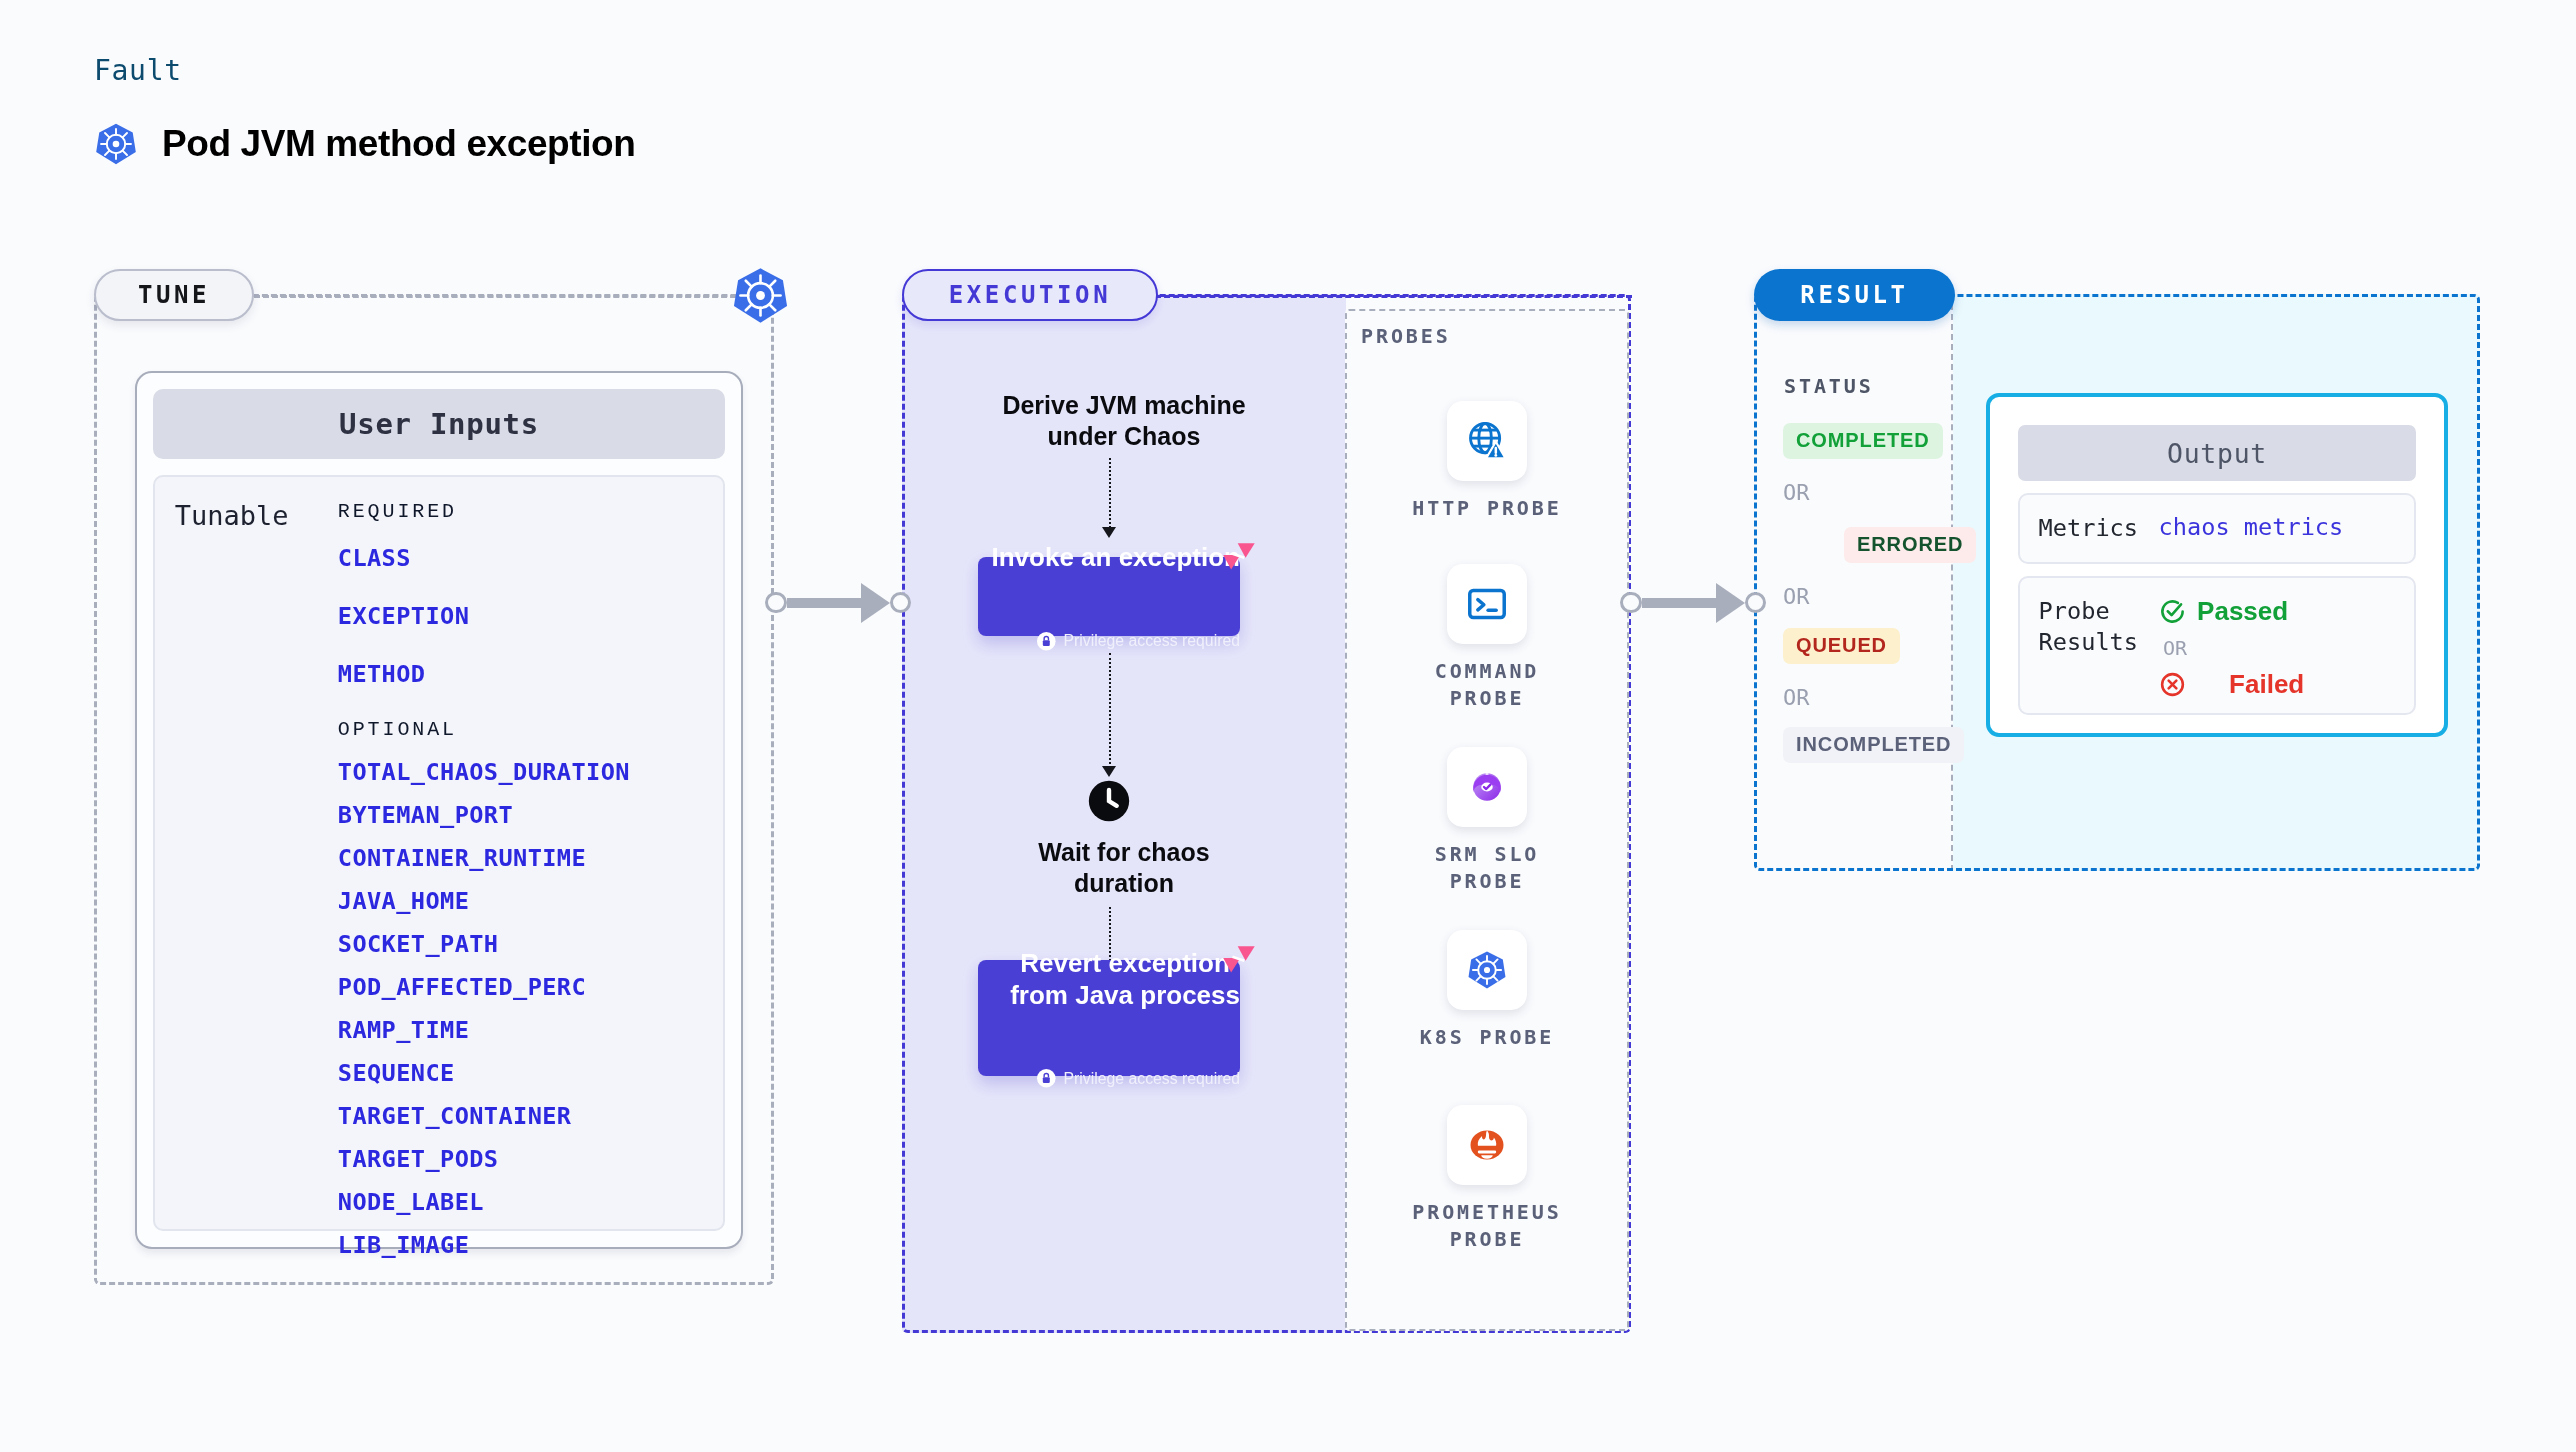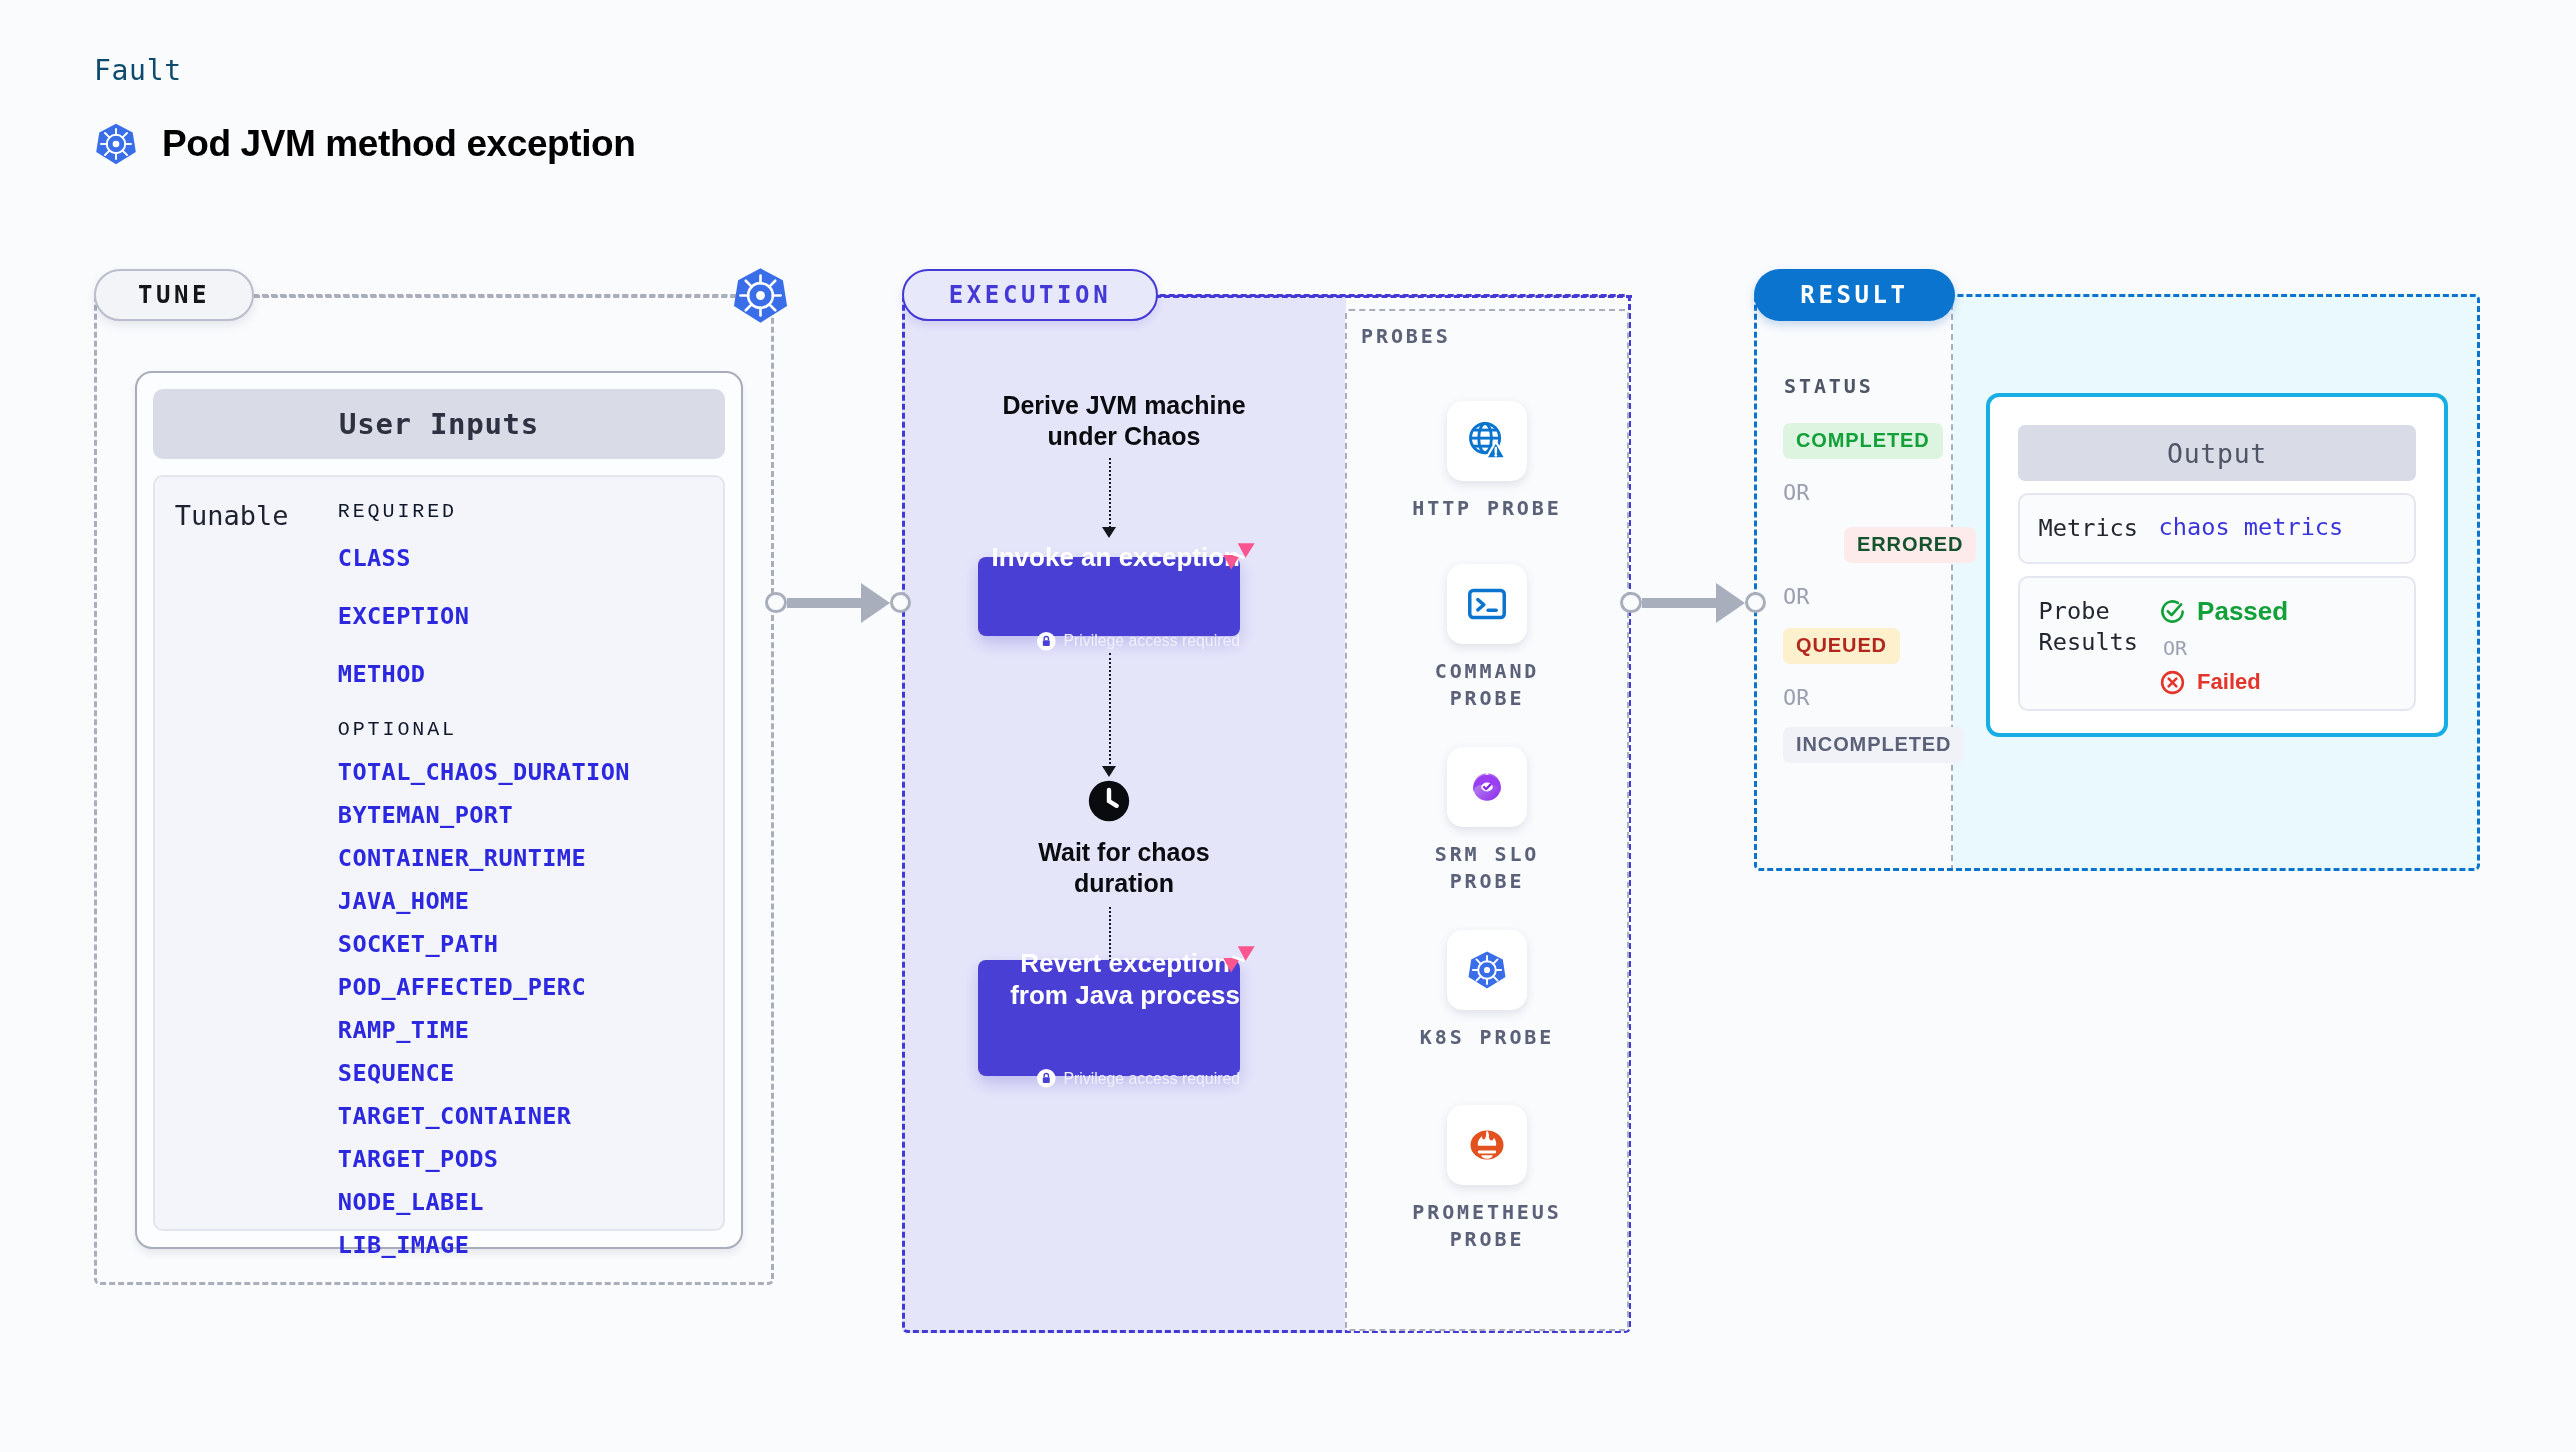--- a/index.html
+++ b/index.html
@@ -199,21 +199,21 @@
   .out-key {
     width: 120px; font-family: "DejaVu Sans Mono", monospace;
     font-size: 23.6px; color: #22262f; line-height: 1.3;
   }
   .out-val-link {
     font-family: "DejaVu Sans Mono", monospace;
     font-size: 23.6px; color: #3b34dd;
   }
   .pr-line { display: flex; align-items: center; gap: 11.5px; }
   .pr-pass { color: #12a038; font-size: 26px; font-weight: 700; }
-  .pr-fail { color: #e5342a; font-size: 22px; font-weight: 700; }
+  .pr-fail { color: #e5342a; font-size: 26px; font-weight: 700; margin-left: 32px; }
   .pr-or {
     font-family: "DejaVu Sans Mono", monospace;
     font-size: 20px; color: #9aa0b0; margin: 8.6px 0 8.6px 4.3px;
   }
 
   
   .conn { position: absolute; height: 33px; display: flex; align-items: center; z-index: 5; }
   .conn-dot {
     width: 21.5px; height: 21.5px; border-radius: 50%;
     background: #fafbfd; border: 3.6px solid #a9aebd; flex: 0 0 auto;

